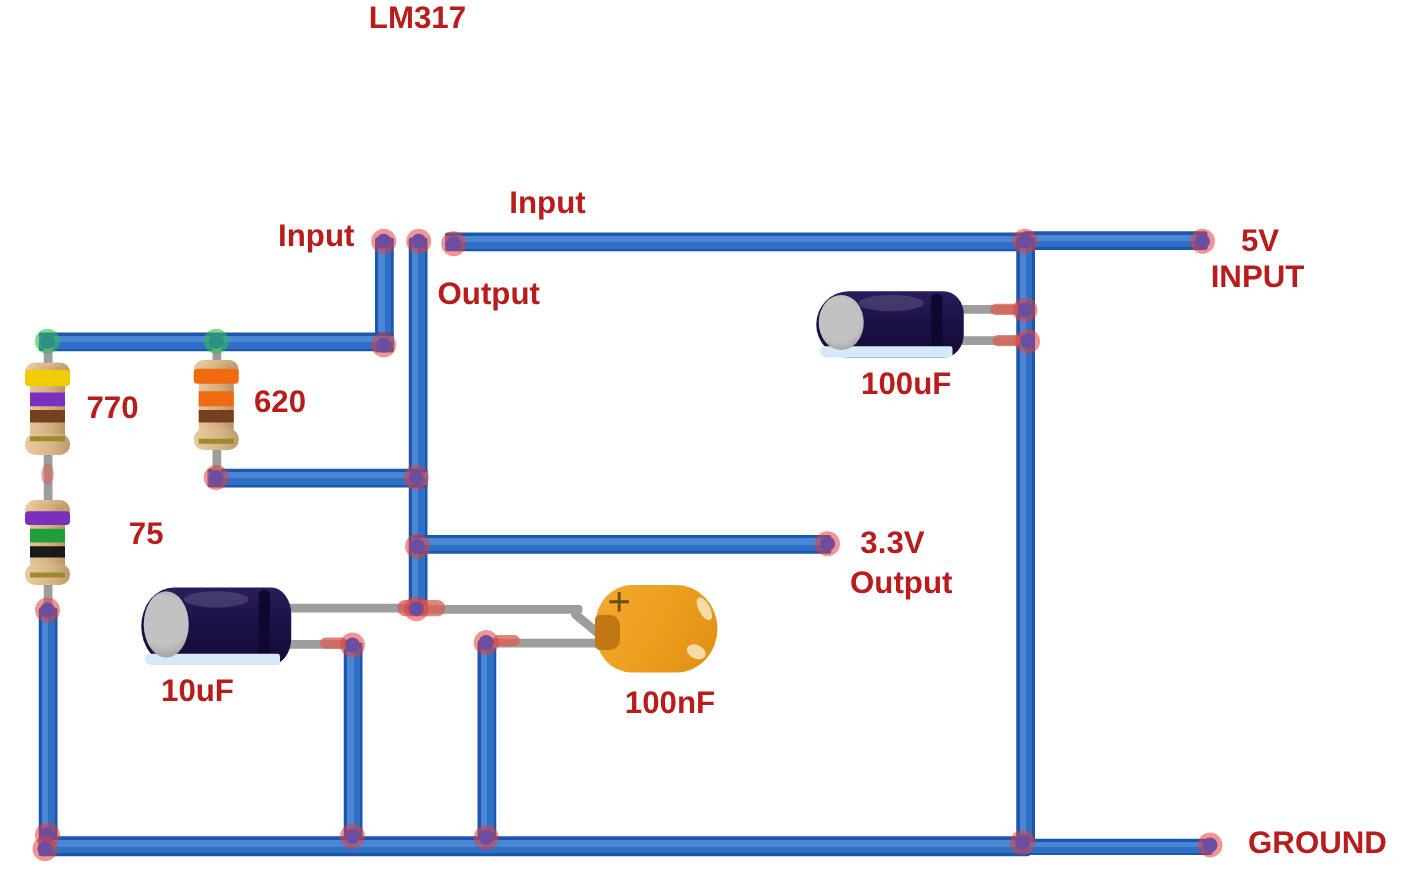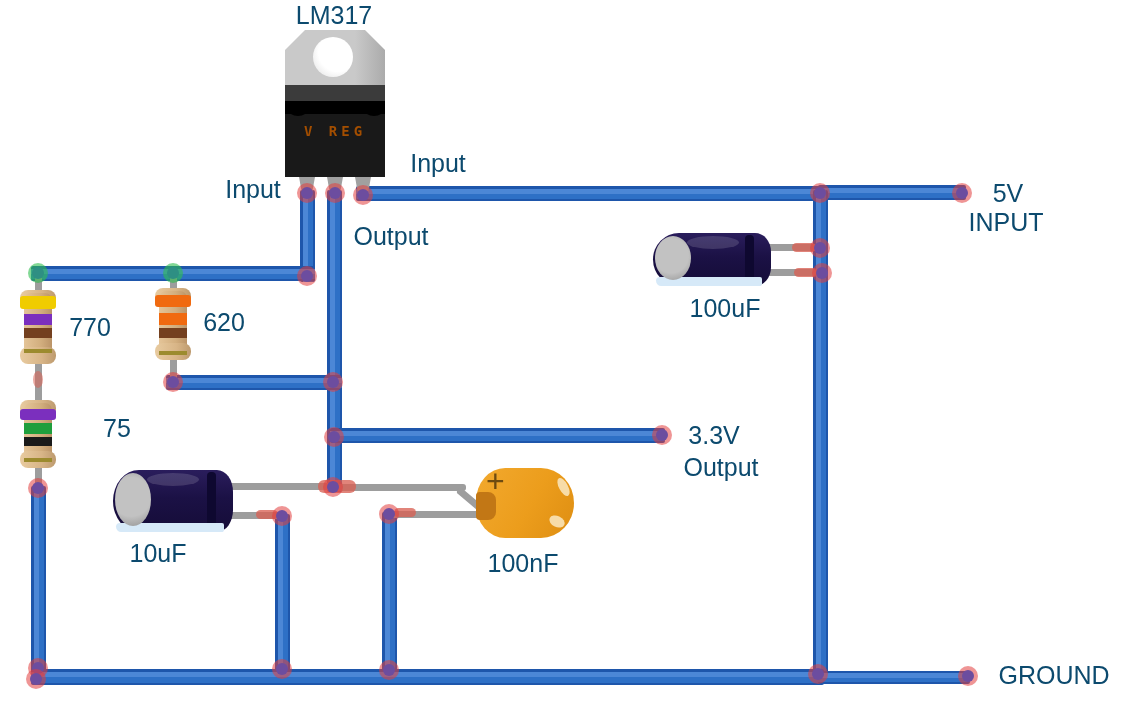--- a/index.html
+++ b/index.html
@@ -12,22 +12,22 @@
   .wire.v{background:linear-gradient(90deg,#1E56AB 0 18%,#4C87D6 18% 52%,#2E70C6 52% 86%,#1E56AB 86% 100%);}
   
   .dot{position:absolute;width:12px;height:12px;border-radius:50%;background:#6C4D9F;
        box-shadow:0 0 0 4px rgba(226,62,62,0.55);transform:translate(-50%,-50%);}
   .dot.green{background:#2E8F83;box-shadow:0 0 0 4px rgba(47,190,79,0.60);}
   
   .lead{position:absolute;background:#9D9D9D;border-radius:3px;}
   .tip{position:absolute;background:#D96255;opacity:0.78;border-radius:6px;}
   .tip.faint{opacity:0.55;border-radius:50%;}
   
-  .lbl{position:absolute;color:#0c4a6e;font-size:25px;white-space:nowrap;
-       transform:translate(-50%,-50%);line-height:1;}
+  .lbl{position:absolute;color:#b91c1c;font-size:25px;white-space:nowrap;
+       transform:translate(-50%,-50%);line-height:1;font-weight:bold;}
   
   .lm317{position:absolute;width:100px;height:161px;}
   .lm-tab{position:absolute;left:0;top:0;width:100px;height:55px;
           background:linear-gradient(90deg,#C9C9C9 0 70%,#ABABAB 100%);
           clip-path:polygon(20px 0,80px 0,100% 20px,100% 100%,0 100%,0 20px);}
   .lm-hole{position:absolute;left:28px;top:7px;width:40px;height:40px;border-radius:50%;
            background:radial-gradient(circle at 62% 38%,#FFFFFF 55%,#DDDDDD 100%);}
   .lm-strip{position:absolute;left:0;top:55px;width:100px;height:16px;background:#3B3B3B;}
   .lm-body{position:absolute;left:0;top:71px;width:100px;height:76px;
            background:linear-gradient(180deg,#000 0 13px,#191919 13px 100%);
@@ -104,34 +104,20 @@
   <div class="lead" style="left:458px;top:486px;width:32px;height:7px;transform:rotate(40deg);transform-origin:left center;"></div>
   <div class="lead" style="left:386px;top:511px;width:98px;height:7px;"></div>
 
   <div class="tip" style="left:792px;top:243px;width:24px;height:9px;"></div>
   <div class="tip" style="left:794px;top:268px;width:24px;height:9px;"></div>
   <div class="tip" style="left:318px;top:480px;width:38px;height:13px;"></div>
   <div class="tip" style="left:256px;top:510px;width:22px;height:9px;"></div>
   <div class="tip" style="left:394px;top:508px;width:22px;height:9px;"></div>
   <div class="tip faint" style="left:33px;top:371px;width:10px;height:17px;"></div>
 
-  <div class="lm317" style="left:285px;top:30px;">
-    <div class="lm-tab">
-      <div class="lm-hole"></div>
-    </div>
-    <div class="lm-strip"></div>
-    <div class="lm-body">
-      <span class="lm-marking">V REG</span>
-    </div>
-    <div class="lm-dimple" style="left:3px;"></div>
-    <div class="lm-dimple" style="left:79px;"></div>
-    <div class="lm-pin" style="left:14px;"></div>
-    <div class="lm-pin" style="left:42px;"></div>
-    <div class="lm-pin" style="left:70px;"></div>
-  </div>
 
   <div class="resistor" style="left:20px;top:290px;height:74px;">
     <div class="res-bulge top"></div>
     <div class="res-body"></div>
     <div class="res-bulge bottom"></div>
     <div class="band wide" style="top: 6px; height: 13px; background: rgb(240, 204, 0);"></div>
     <div class="band" style="top: 24px; height: 11px; background: rgb(123, 47, 190);"></div>
     <div class="band" style="top: 38px; height: 10px; background: rgb(116, 64, 31);"></div>
     <div class="band" style="top: 59px; height: 4px; background: rgb(156, 139, 46);"></div>
   </div>
@@ -212,15 +198,15 @@
   <div class="lbl" style="left:1008px;top:193px;">5V</div>
   <div class="lbl" style="left:1006px;top:222px;">INPUT</div>
   <div class="lbl" style="left:714px;top:435px;">3.3V</div>
   <div class="lbl" style="left:721px;top:467px;">Output</div>
   <div class="lbl" style="left:1054px;top:675px;">GROUND</div>
   <div class="lbl" style="left:90px;top:327px;">770</div>
   <div class="lbl" style="left:224px;top:322px;">620</div>
   <div class="lbl" style="left:82px;top:428px;margin-left:35px;">75</div>
   <div class="lbl" style="left:725px;top:308px;">100uF</div>
   <div class="lbl" style="left:158px;top:553px;">10uF</div>
-  <div class="lbl" style="left:523px;top:563px;">100nF</div>
+  <div class="lbl" style="left:536px;top:563px;">100nF</div>
 
 </div>
 
 </body></html>

